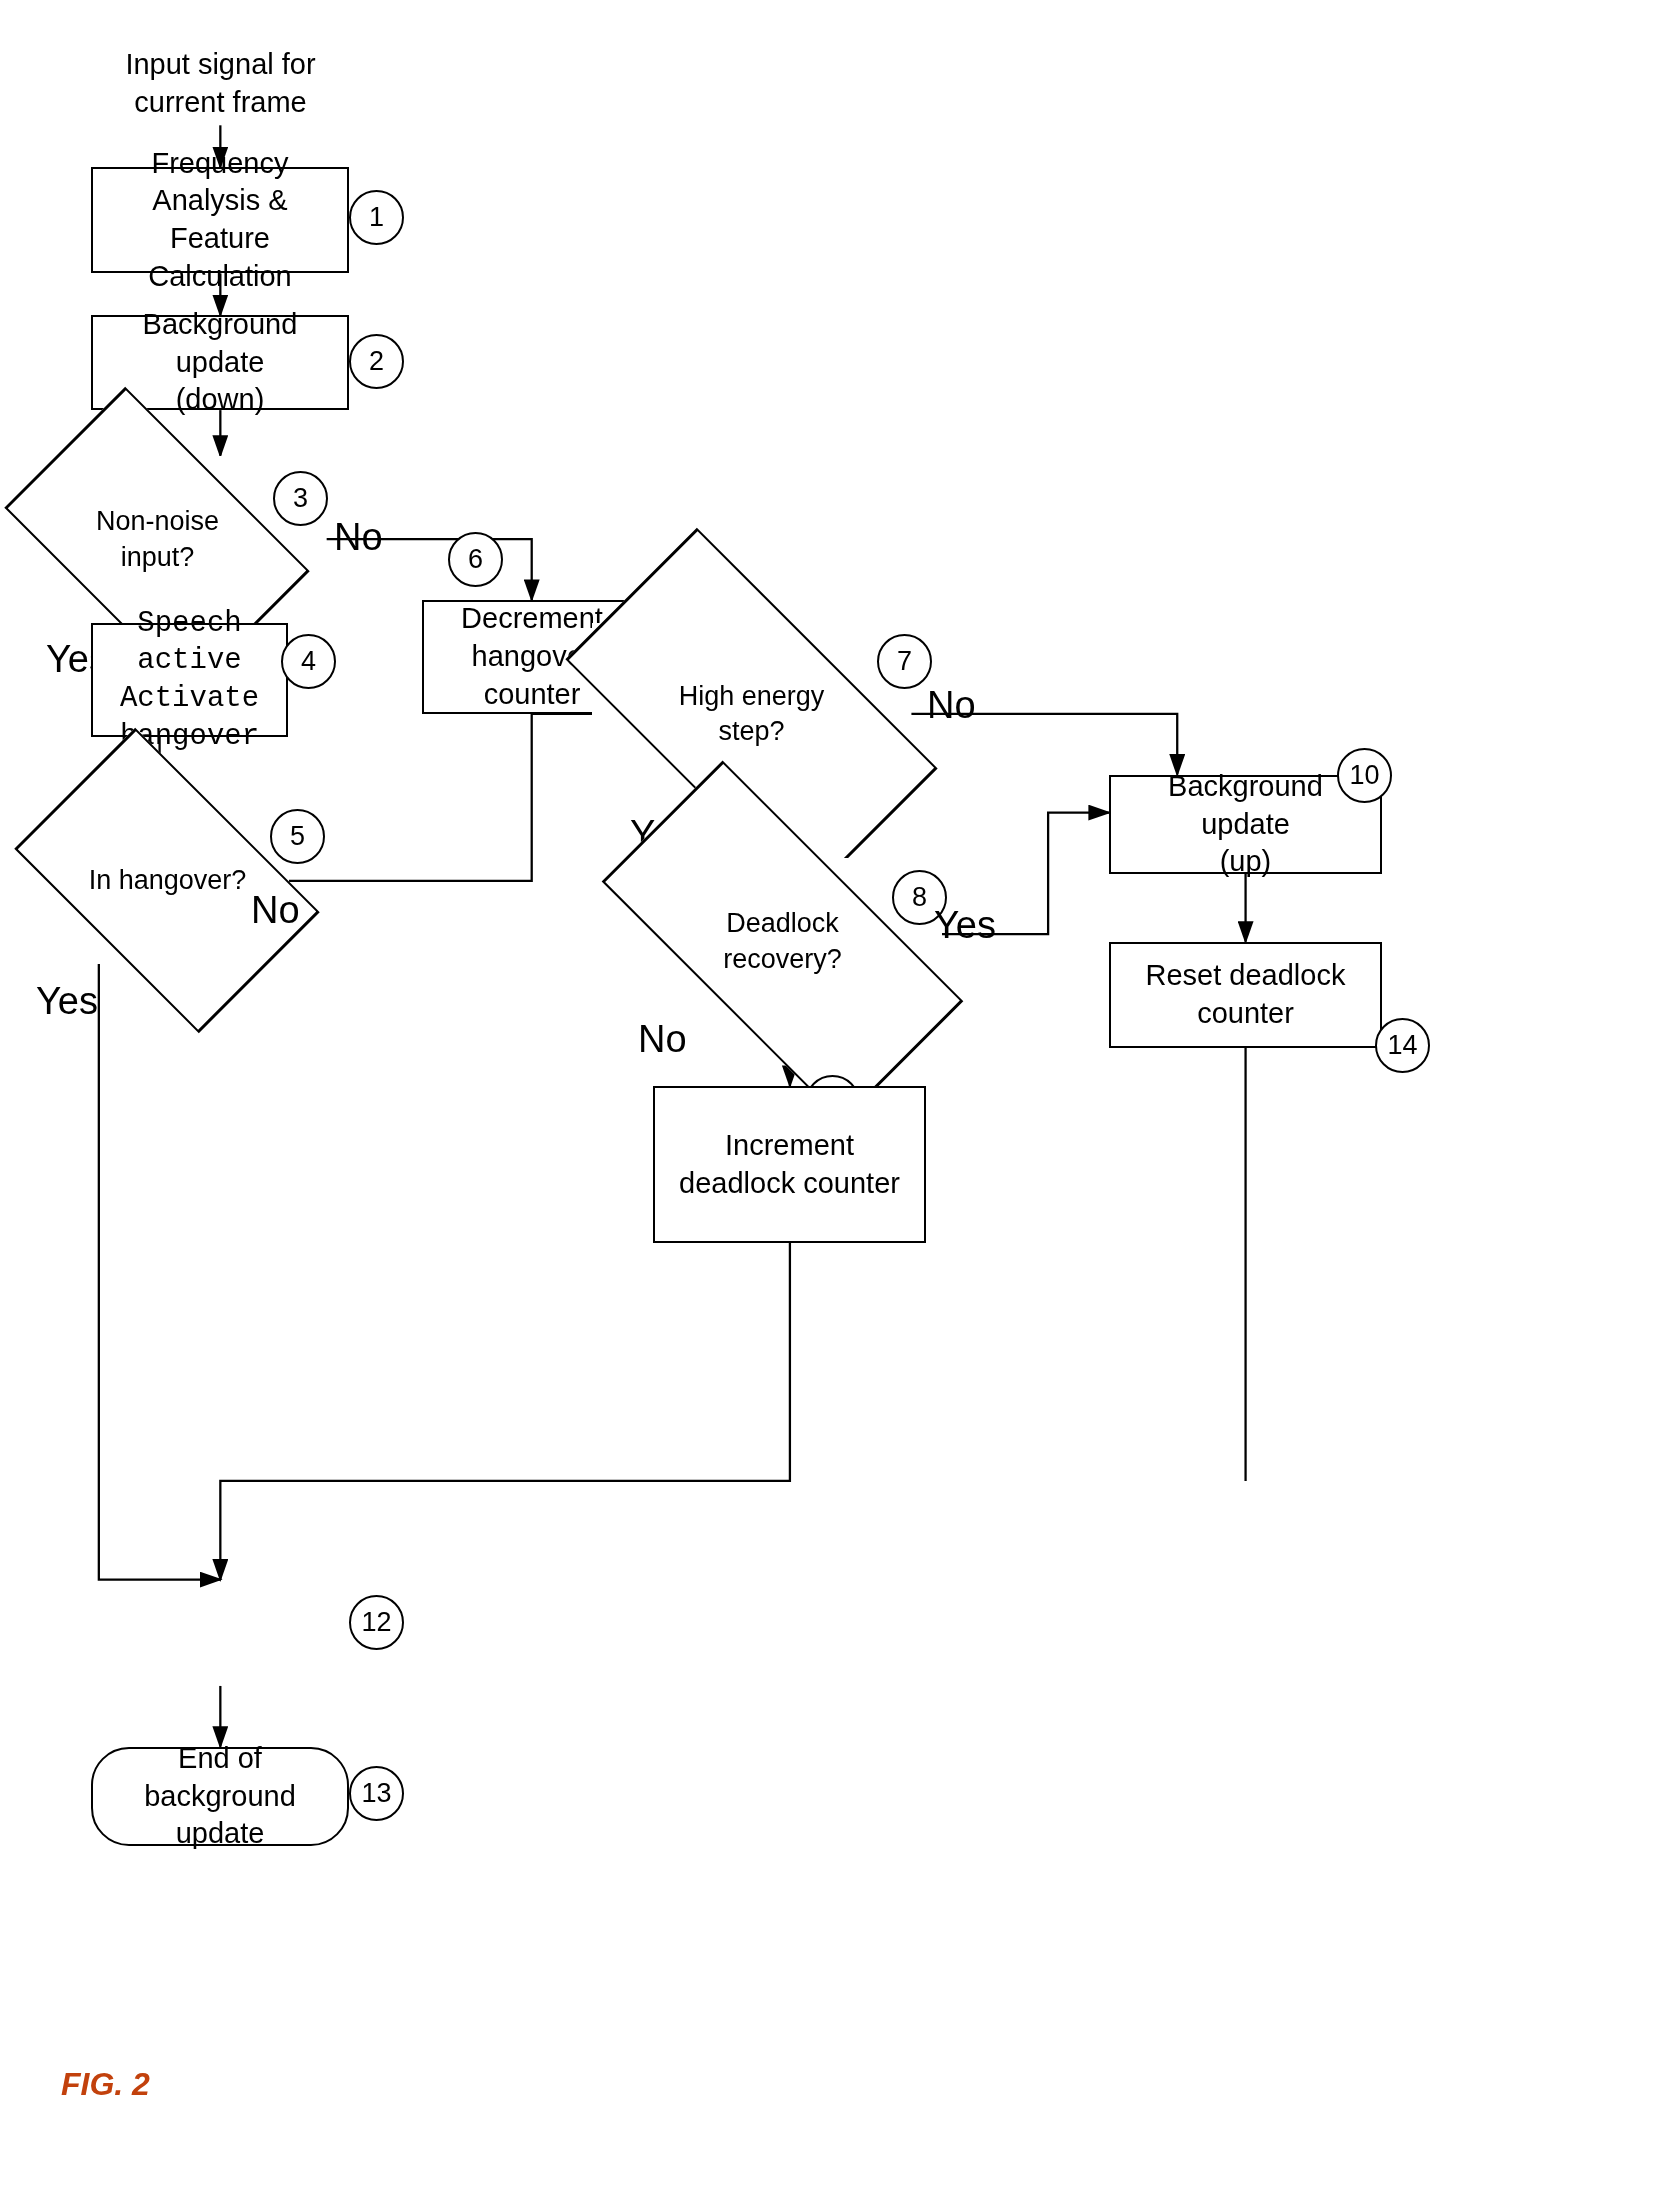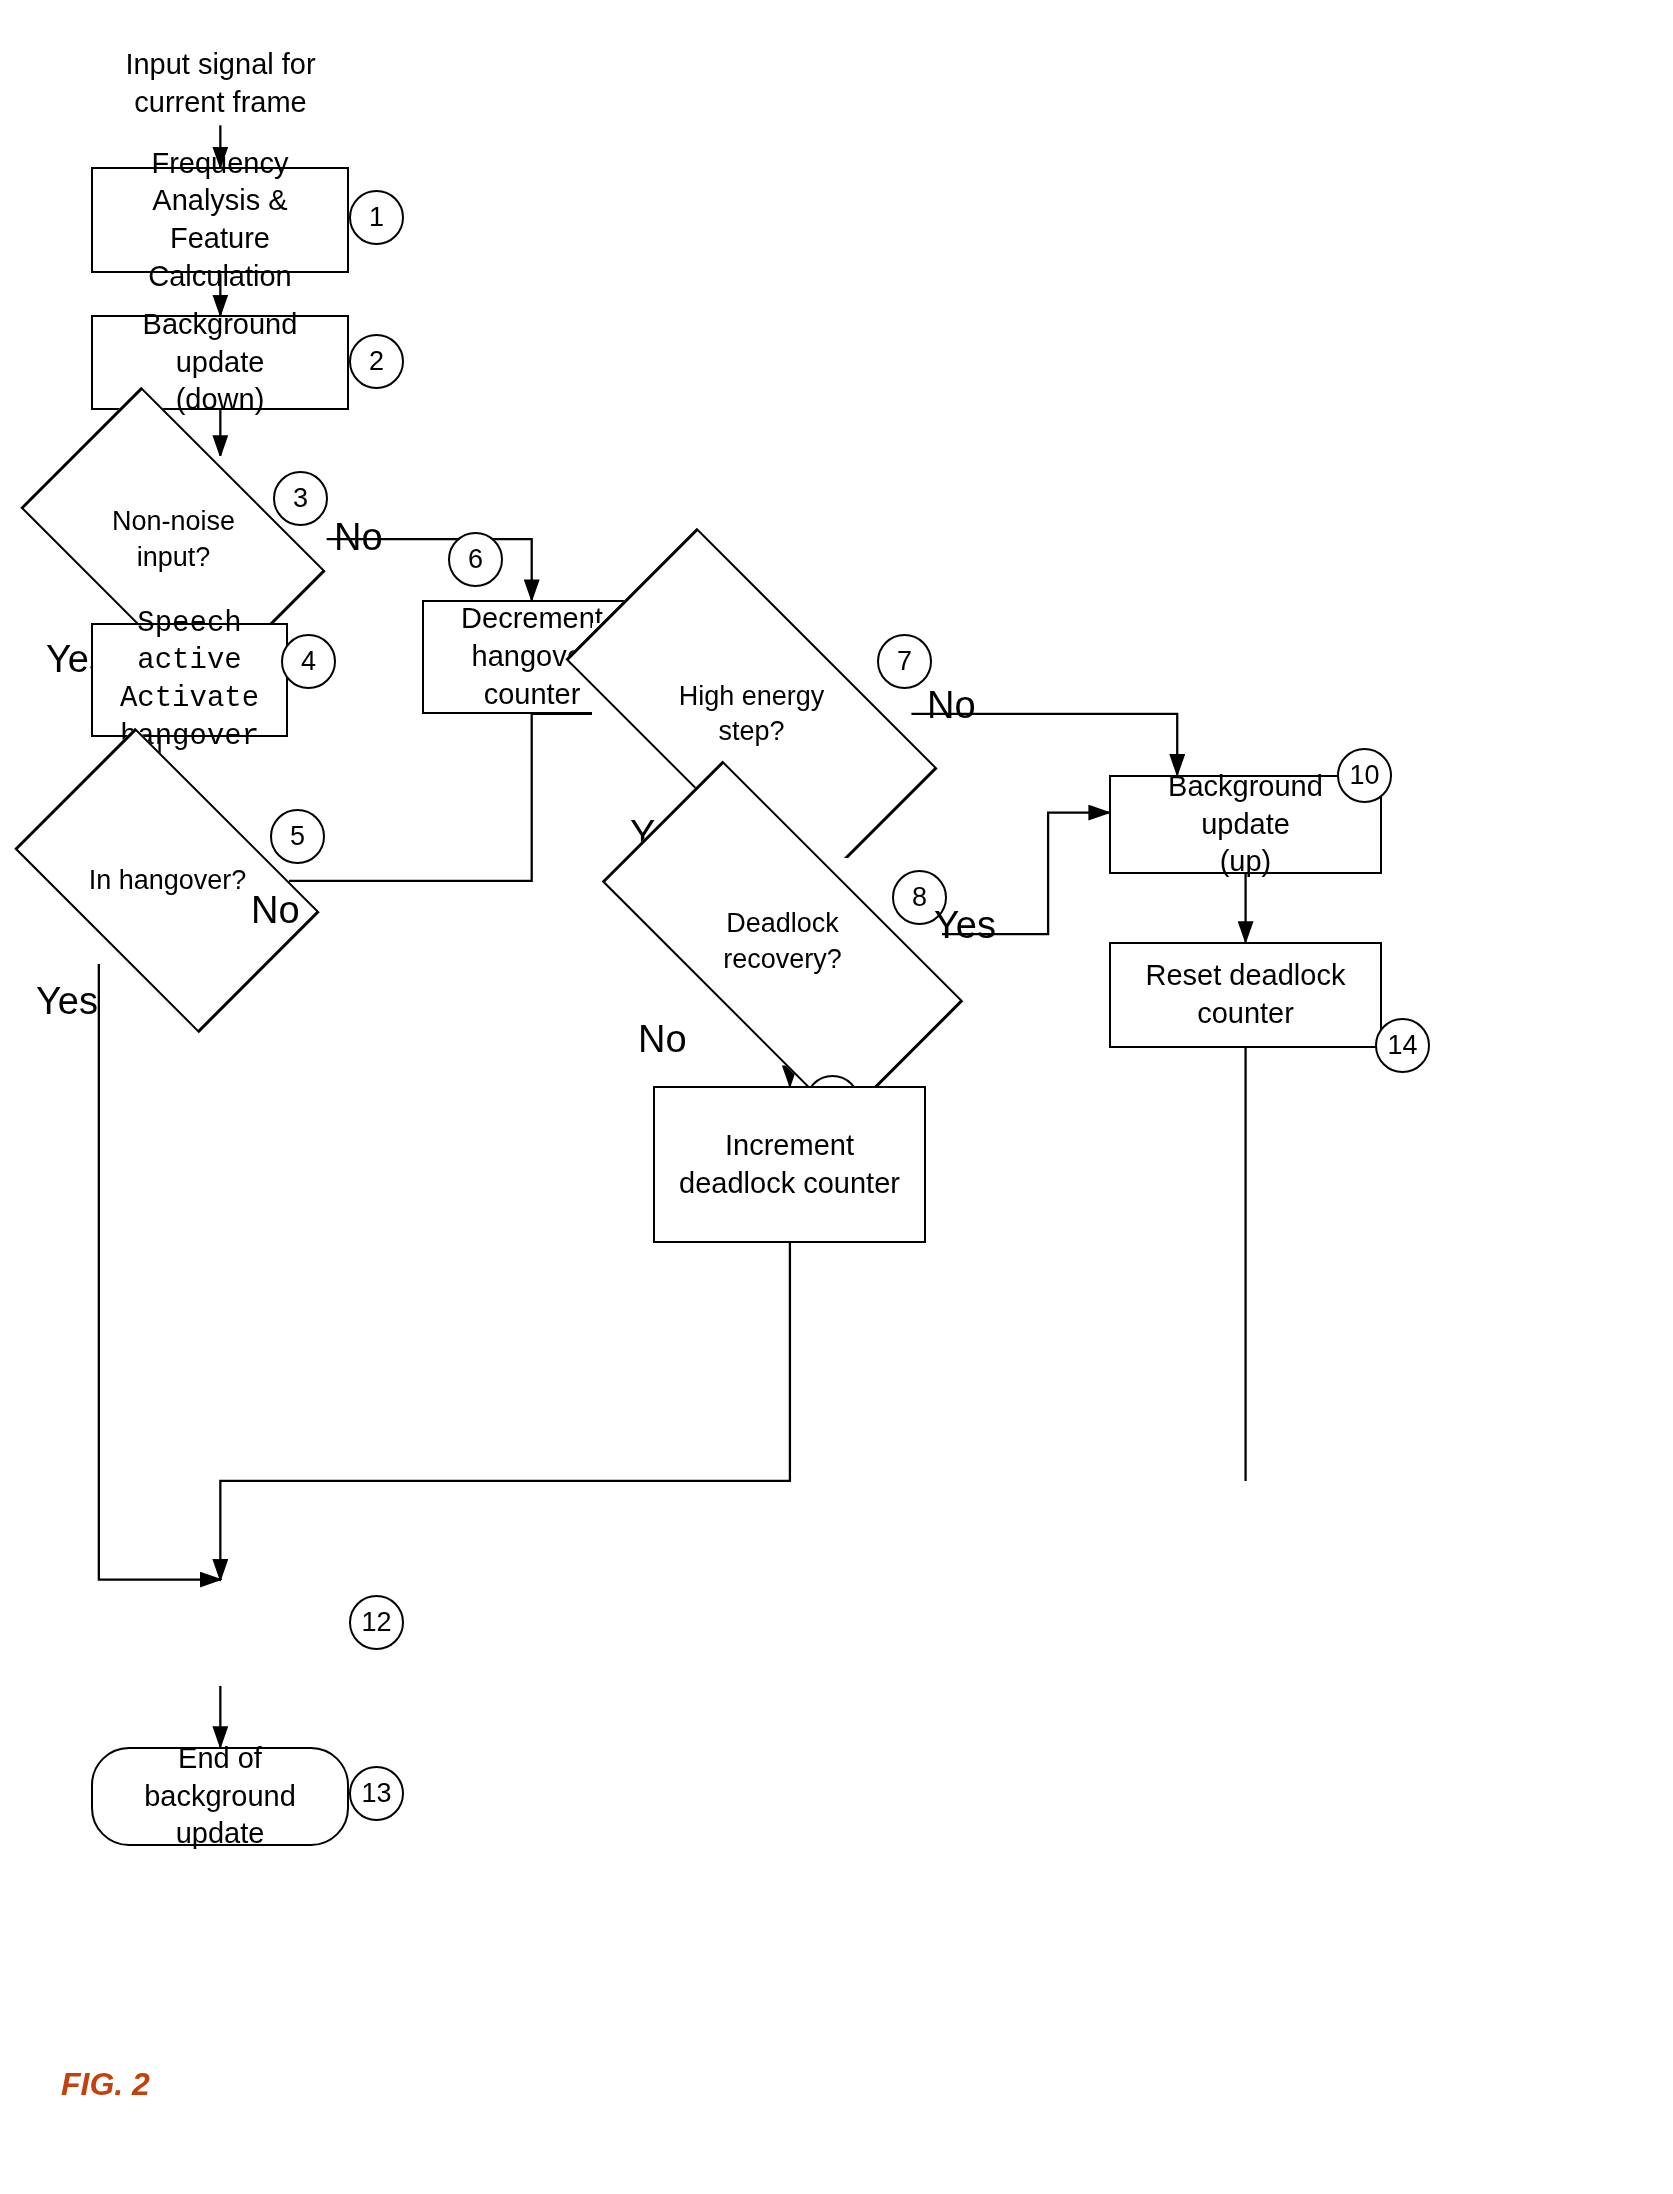--- a/index.html
+++ b/index.html
@@ -169,21 +169,21 @@
     <span>1</span>
   </div>
 
   <div class="flow-element rect-box" style="left:91px; top:315px; width:258px; height:95px;">
     <span>Background update<br>(down)</span>
   </div>
   <div class="circle-badge" style="left:349px; top:334px;">
     <span>2</span>
   </div>
 
-  <div class="flow-element diamond" style="left:52px; top:456px; width:243px; height:167px;">
+  <div class="flow-element diamond" style="left:36px; top:456px; width:243px; height:167px;">
     <div class="diamond-shape">
       <span>Non-noise<br>input?</span>
     </div>
   </div>
   <div class="circle-badge" style="left:273px; top:471px;">
     <span>3</span>
   </div>
 
   <div class="label-text" style="left:46px; top:638px;">Yes</div>
 

